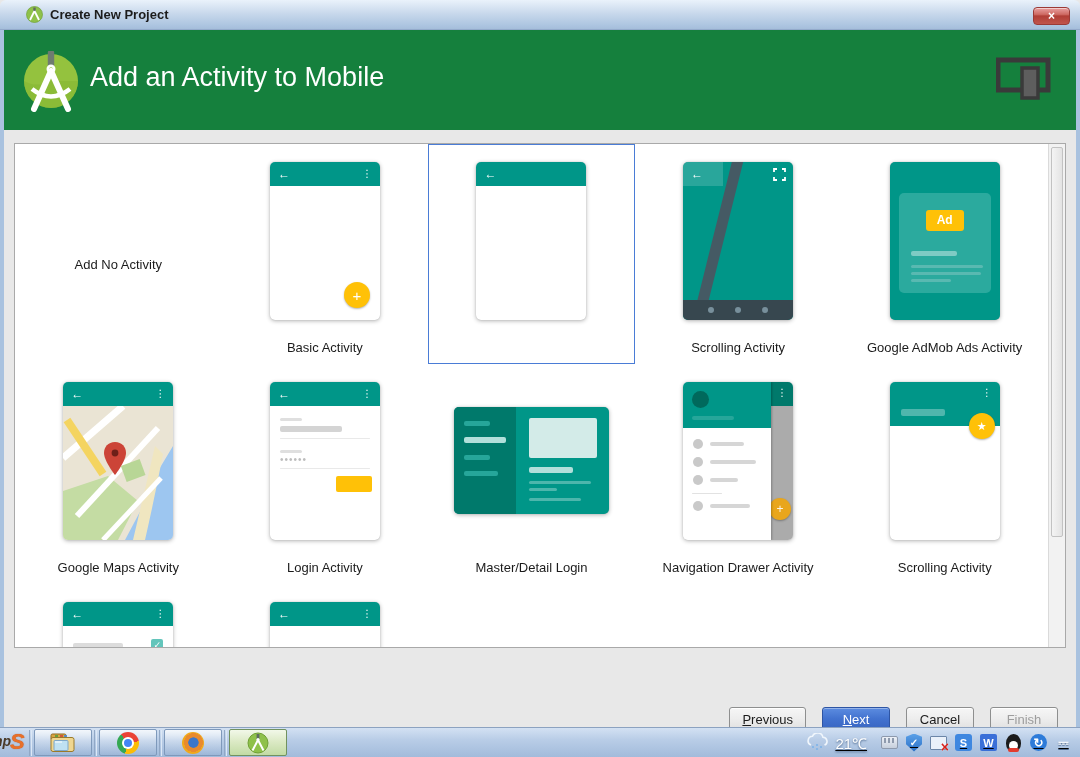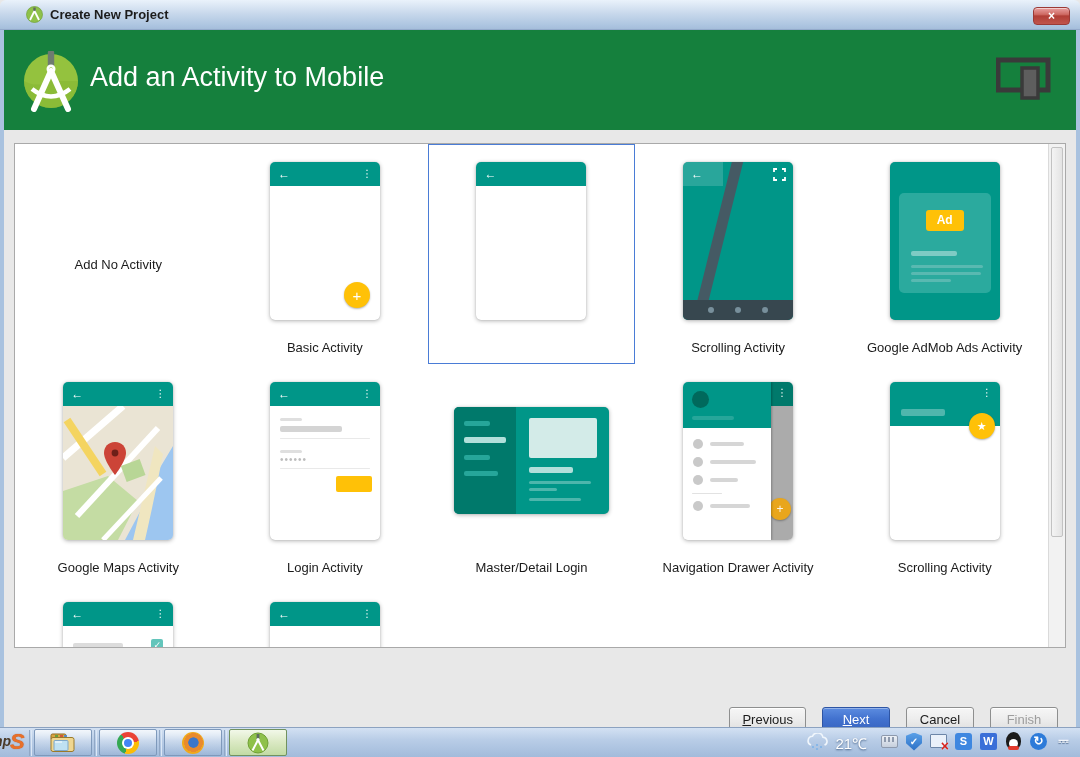--- a/index.html
+++ b/index.html
@@ -116,21 +116,21 @@
   .chrome-i { width:22px; height:22px; border-radius:50%; position:relative;
     background:conic-gradient(from -40deg,#EA4335 0 120deg,#FBBC05 120deg 235deg,#34A853 235deg 360deg); }
   .chrome-i::before { content:""; position:absolute; left:5px; top:5px; width:12px; height:12px;
     border-radius:50%; background:#fff; }
   .chrome-i::after { content:""; position:absolute; left:7px; top:7px; width:8px; height:8px;
     border-radius:50%; background:#4285F4; }
   .ff-i { width:22px; height:22px; border-radius:50%;
     background:radial-gradient(circle at 52% 48%, #3C76C9 0 30%, #E88A2E 34% 58%, #F0A81B 58% 78%, #E06A10 78% 100%); }
   .as-i { width:22px; height:22px; }
 
-  .tray { margin-left:auto; display:flex; align-items:flex-start; gap:8px; padding-right:8px; }
+  .tray { margin-left:auto; display:flex; align-items:center; gap:8px; padding-right:8px;text-decoration:underline; }
   .weather { display:flex; align-items:center; gap:4px; margin-right:6px; cursor:pointer; }
   .weather-temp { color:#FFFFFF; font-size:15px; text-shadow:0 1px 2px rgba(40,70,110,.8); }
   .tray-ic { width:17px; height:17px; display:flex; align-items:center; justify-content:center;
     font-size:11px; font-weight:bold; cursor:pointer; position:relative; flex:0 0 auto; }
   .kb-i { width:21px; height:13px; background:linear-gradient(#EDF1F7,#C6CFDC); border:1px solid #8E9AAD;
     border-radius:2px; }
   .kb-i::after { content:""; position:absolute; left:3px; top:4px; right:3px; height:5px;
     background:repeating-linear-gradient(90deg,#8E9AAD 0 2px,transparent 2px 4px); }
   .shield-i { background:linear-gradient(#5AA0E8,#2A6FC5); clip-path:polygon(50% 0,100% 18%,100% 60%,50% 100%,0 60%,0 18%);
     color:#fff; font-size:10px; width:16px; height:18px; }

